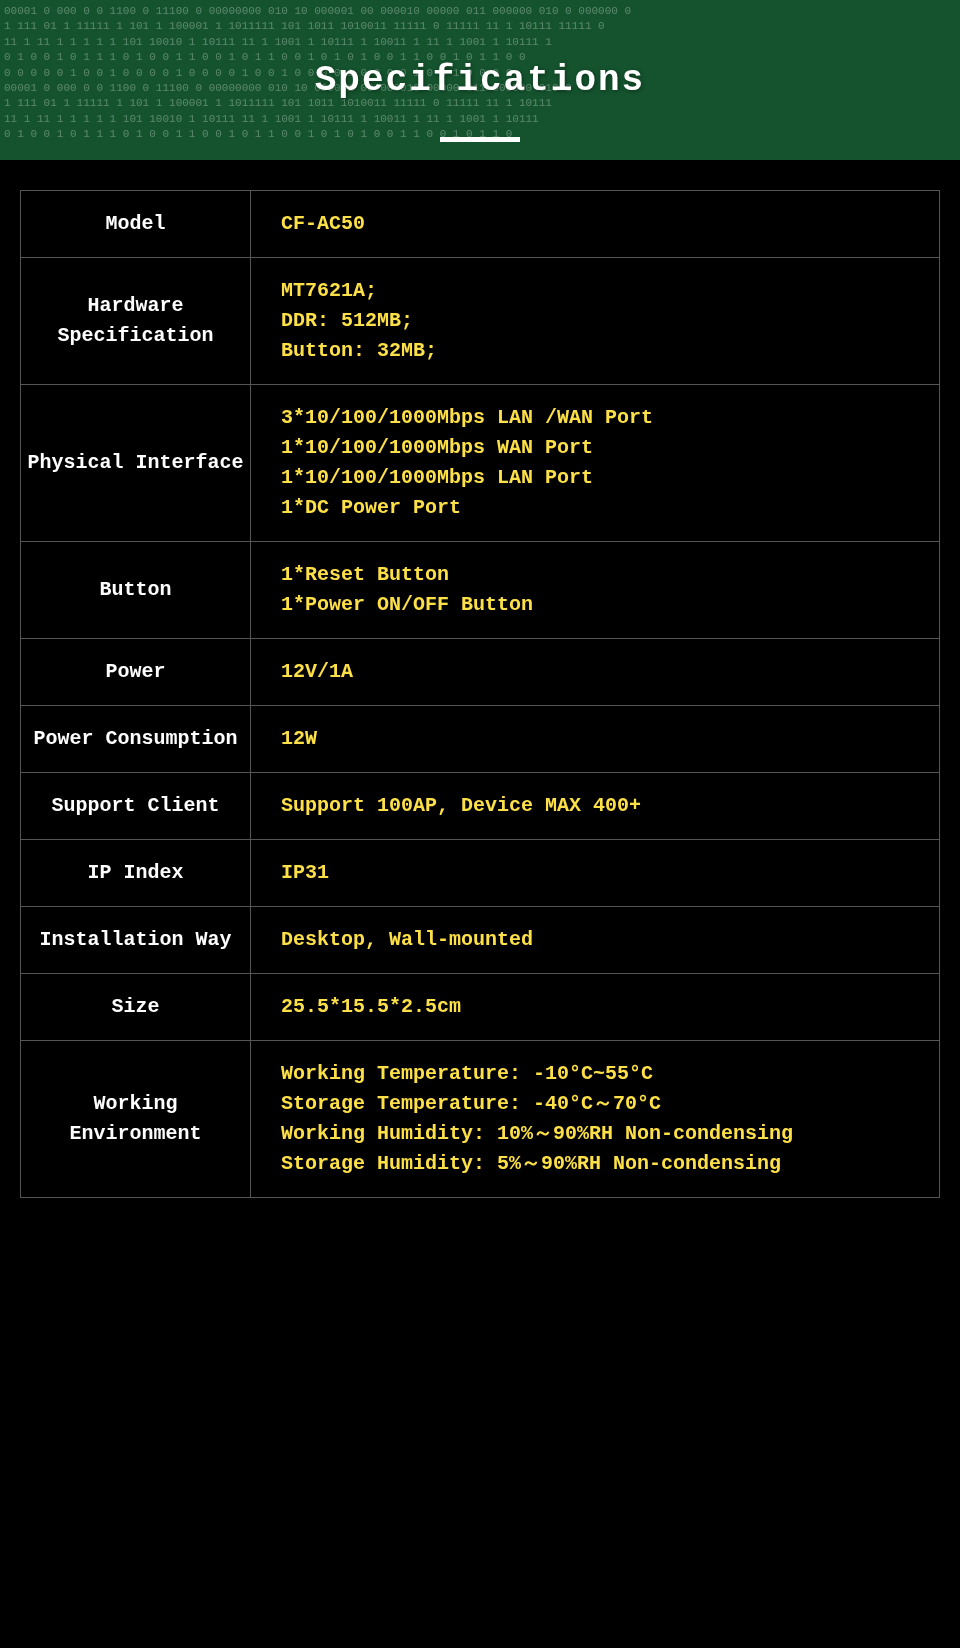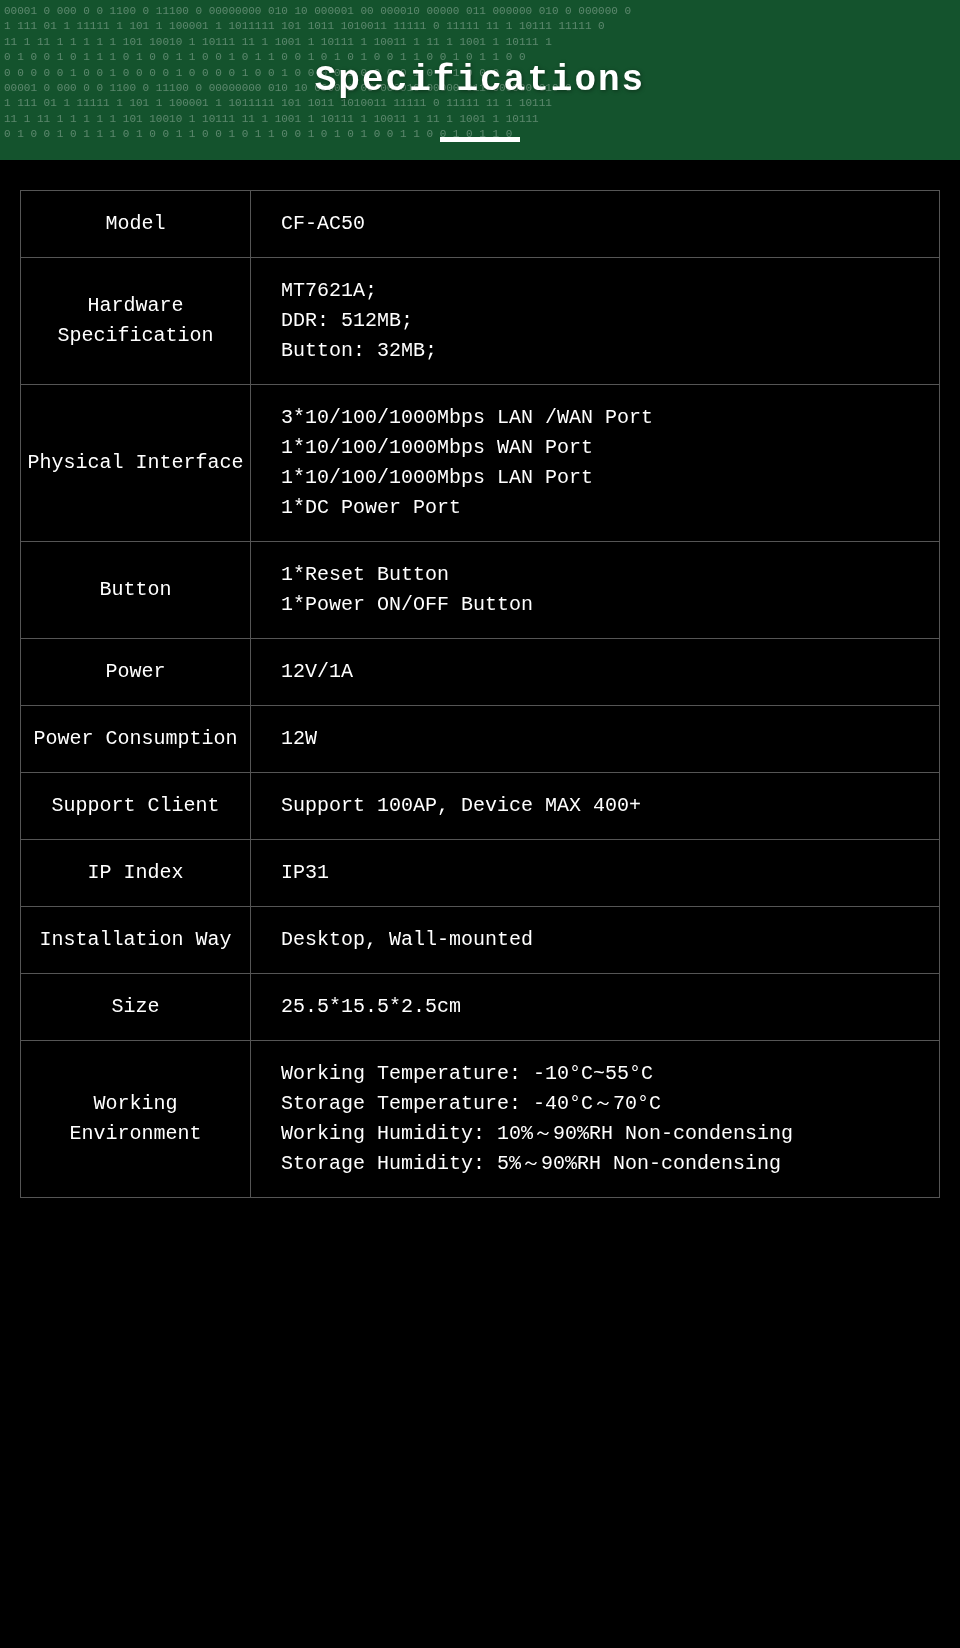--- a/index.html
+++ b/index.html
@@ -70,32 +70,33 @@
 
     .specs-table tr {
       border-bottom: 1px solid #555;
     }
 
     .specs-table td {
       padding: 18px 4px;
       vertical-align: middle;
       font-size: 20px;
       line-height: 1.5;
+      font-weight: bold;
     }
 
     .specs-table td:first-child {
       width: 230px;
       text-align: center;
       border-right: 1px solid #555;
       color: #fff;
       font-size: 20px;
     }
 
     .specs-table td:last-child {
-      color: #ffffff;
+      color: #fde047;
       padding-left: 30px;
       font-size: 20px;
       margin-top: 18px;
     }
   </style>
 </head>
 <body>
 
 <div class="header">
   <div class="header-binary">

